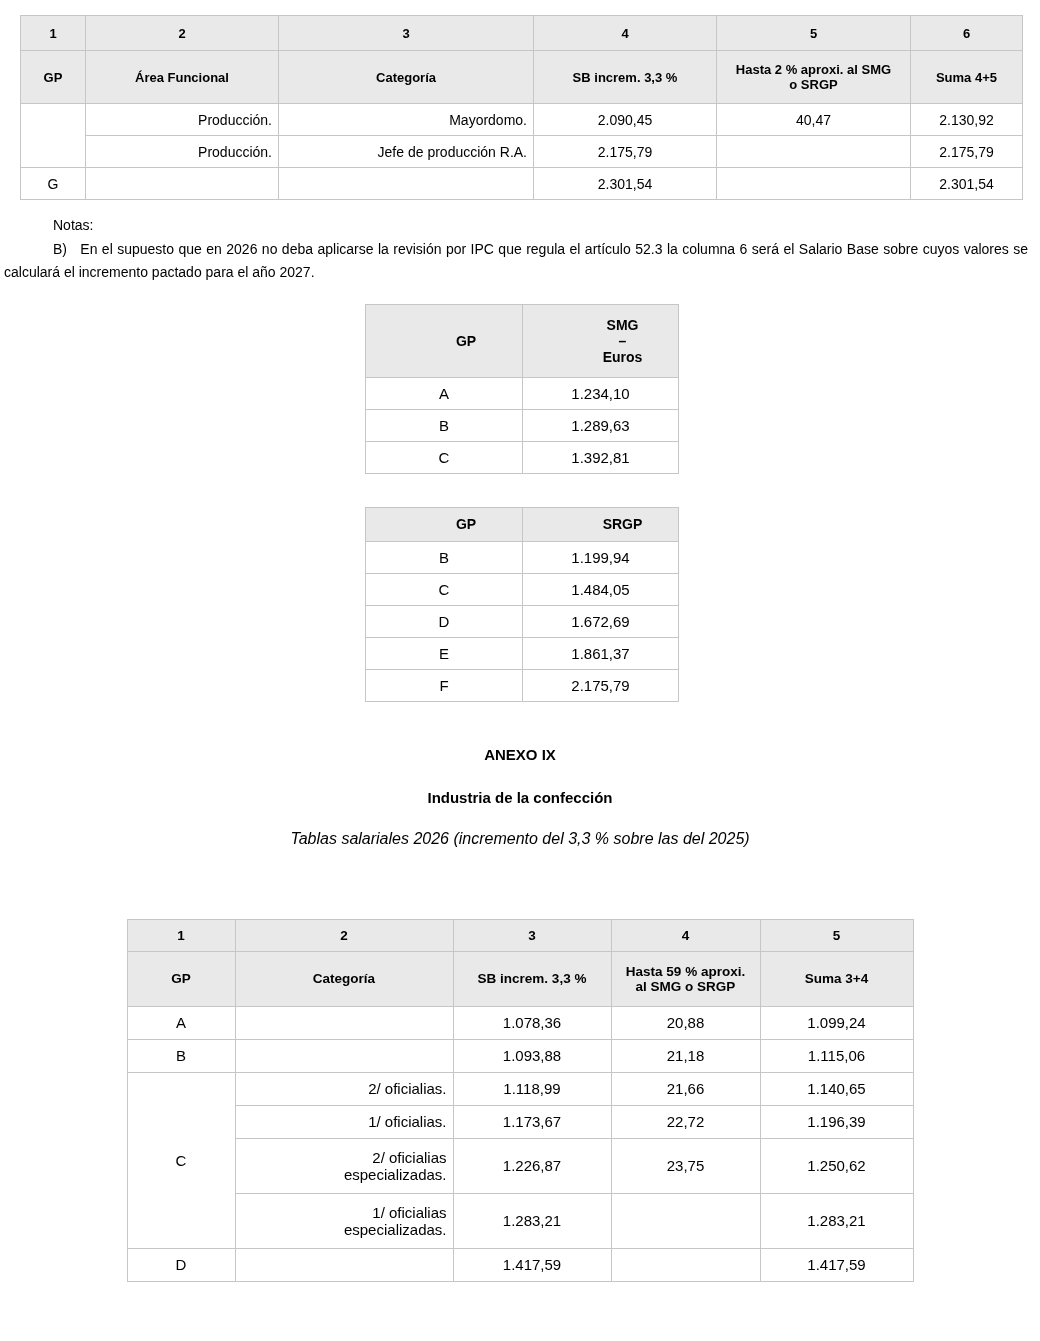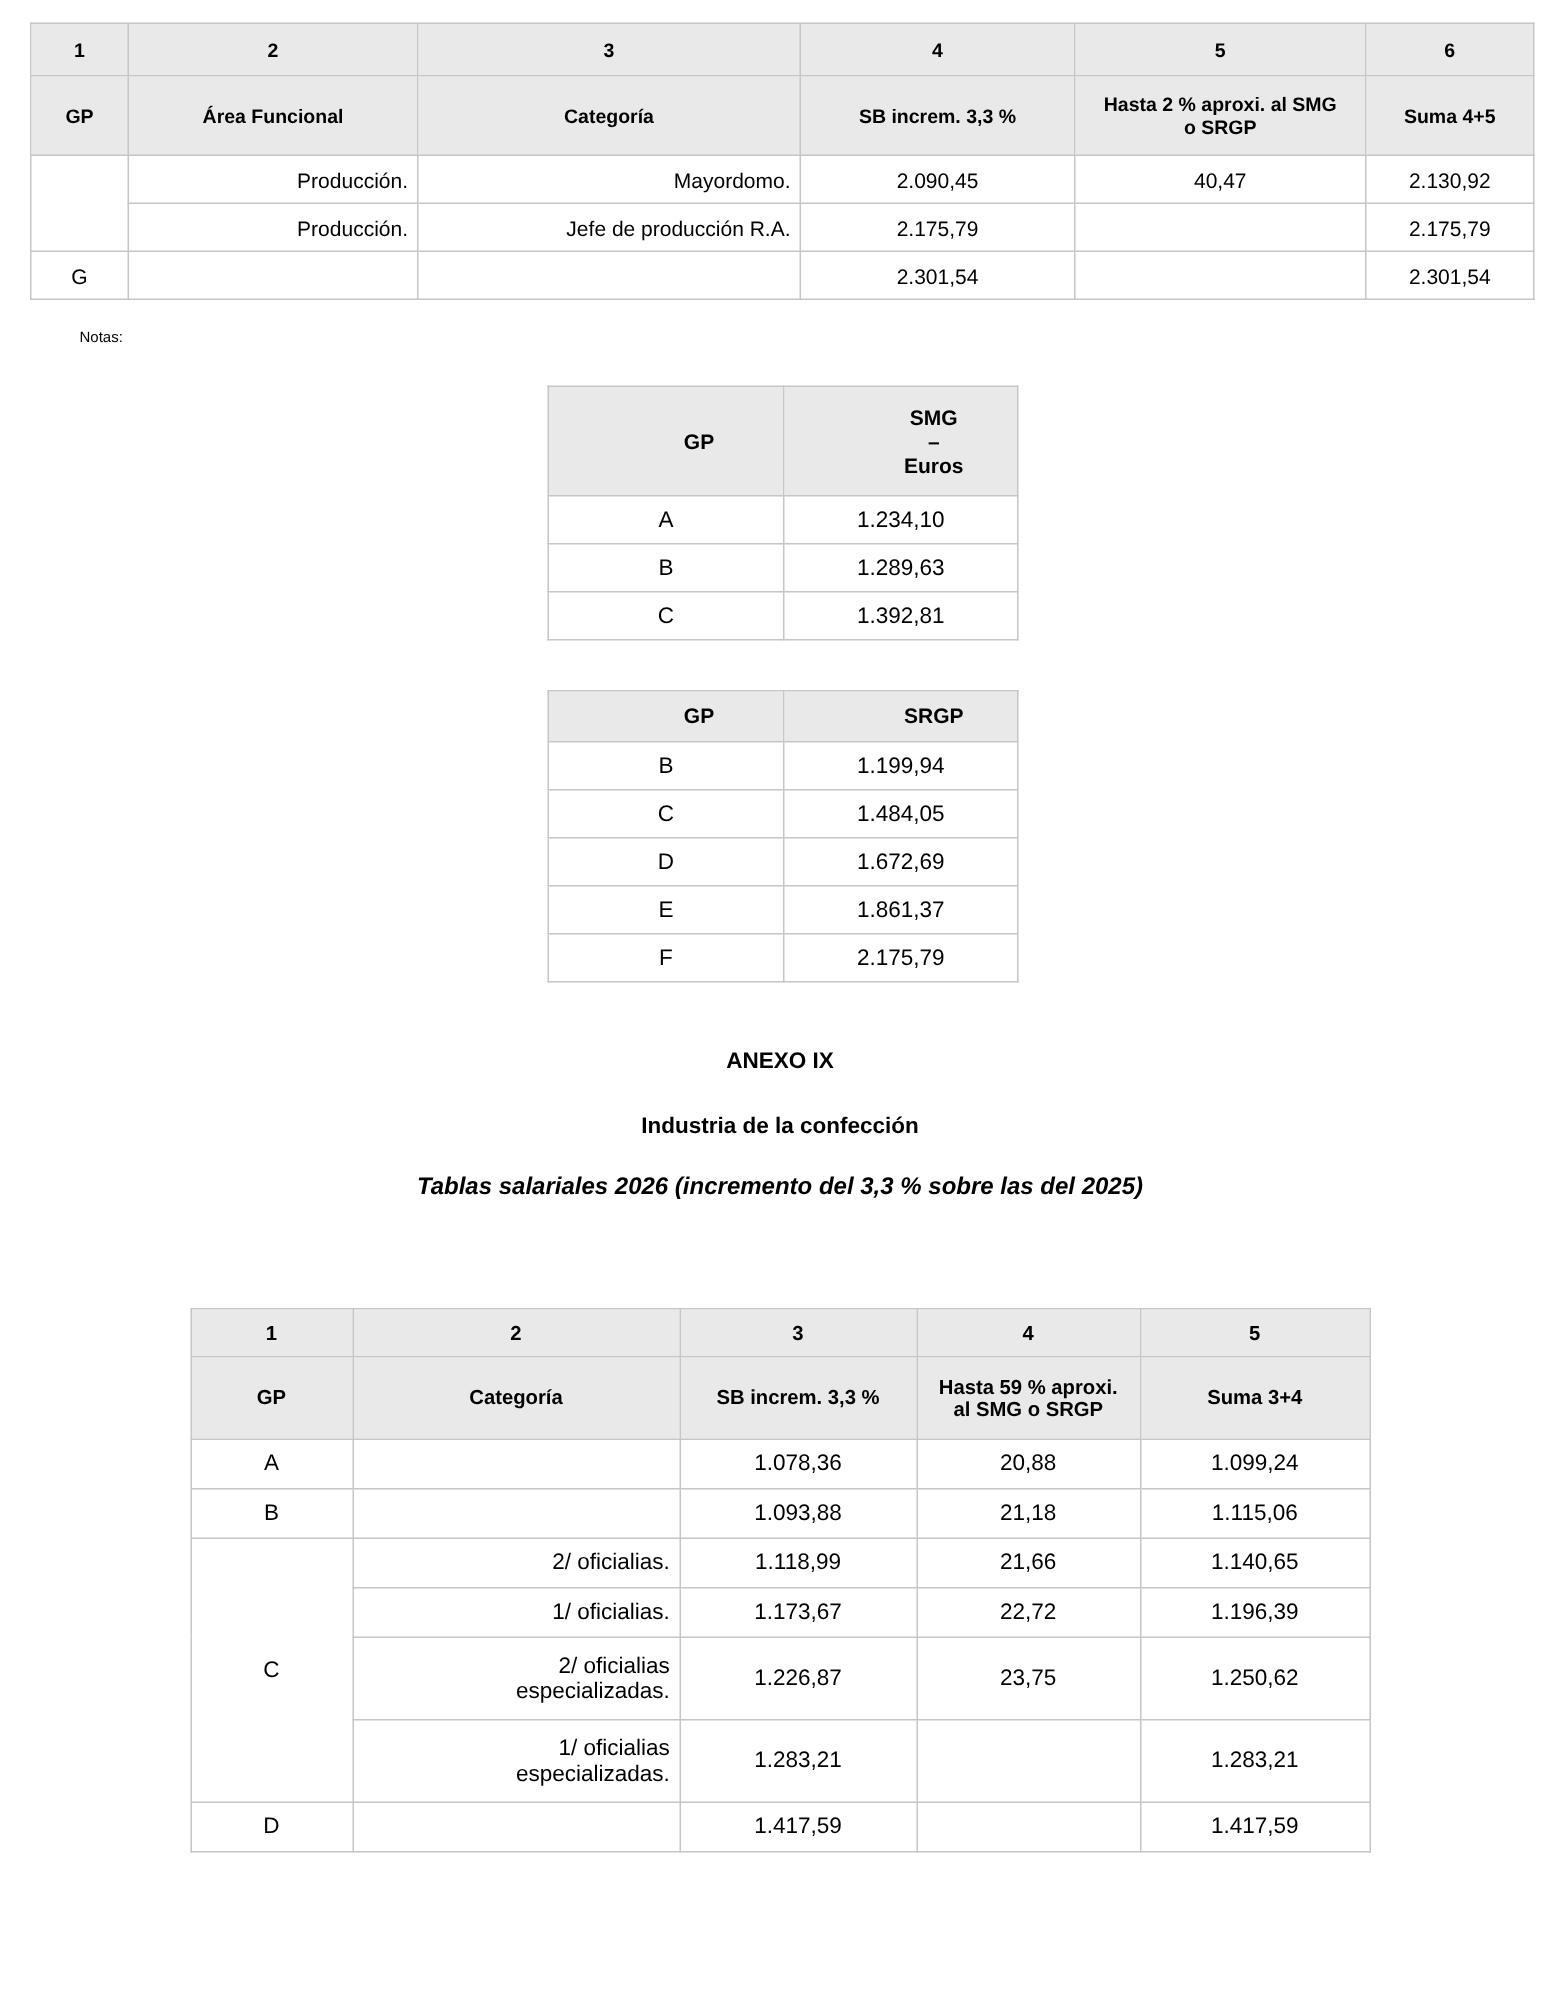--- a/index.html
+++ b/index.html
@@ -21,36 +21,36 @@
   .prewrap{white-space:pre-line;}
 
   
   #t1{margin:15px 0 0 20px;width:1002px;font-size:14px;}
   #t1 thead{font-size:13px;}
   #t1 tr.rnum th{height:30px;}
   #t1 tr.rhead th{height:48px;}
   #t1 tbody td{height:27px;}
 
   
-  .notes{margin:14px 12px 0 4px;font-size:10px;line-height:23.5px;text-align:justify;}
+  .notes{margin:14px 12px 0 4px;font-size:14px;line-height:23.5px;text-align:justify;}
   .notes p{margin:0;text-indent:49px;}
 
   
   #smg,#srgp{margin-left:365px;width:313px;font-size:15px;}
   #smg{margin-top:19px;}
   #srgp{margin-top:33px;}
   #smg thead th,#srgp thead th{font-size:14px;padding-left:48px;}
   #smg tr.rhead th{height:68px;}
   #srgp tr.rhead th{height:29px;}
   #smg tbody td,#srgp tbody td{height:27px;}
 
   
   .h-annex{margin:44px 0 12px 0;text-align:center;font-size:15px;font-weight:bold;}
   .h-sector{margin:26px 0 0 0;text-align:center;font-size:15px;font-weight:bold;}
-  .h-caption{margin:24px 0 0 0;text-align:center;font-size:16px;font-style:italic;font-weight:bold;}
+  .h-caption{margin:24px 0 0 0;text-align:center;font-size:16px;font-style:italic;font-weight:normal;}
 
   
   #t2{margin:71px auto 0 auto;width:786px;font-size:15px;}
   #t2 thead{font-size:13.5px;}
   #t2 tr.rnum th{height:27px;}
   #t2 tr.rhead th{height:50px;}
   #t2 tbody td{height:28px;}
   #t2 tbody tr.tall td{height:50px;}
 </style>
 </head>
@@ -106,20 +106,21 @@
       <td class="left"></td>
       <td>2.301,54</td>
       <td></td>
       <td>2.301,54</td>
     </tr>
   </tbody>
 </table>
 
 <div class="notes">
   <p>Notas:</p>
+  <p>B)&nbsp;&nbsp;&nbsp;En el supuesto que en 2026 no deba aplicarse la revisión por IPC que regula el artículo 52.3 la columna 6 será el Salario Base sobre cuyos valores se calculará el incremento pactado para el año 2027.</p>
 </div>
 
 <table class="t" id="smg">
   <colgroup>
       <col style="width:157px">
       <col style="width:156px">
     </colgroup>
   <thead>
     <tr class="rhead">
       <th>GP</th>

